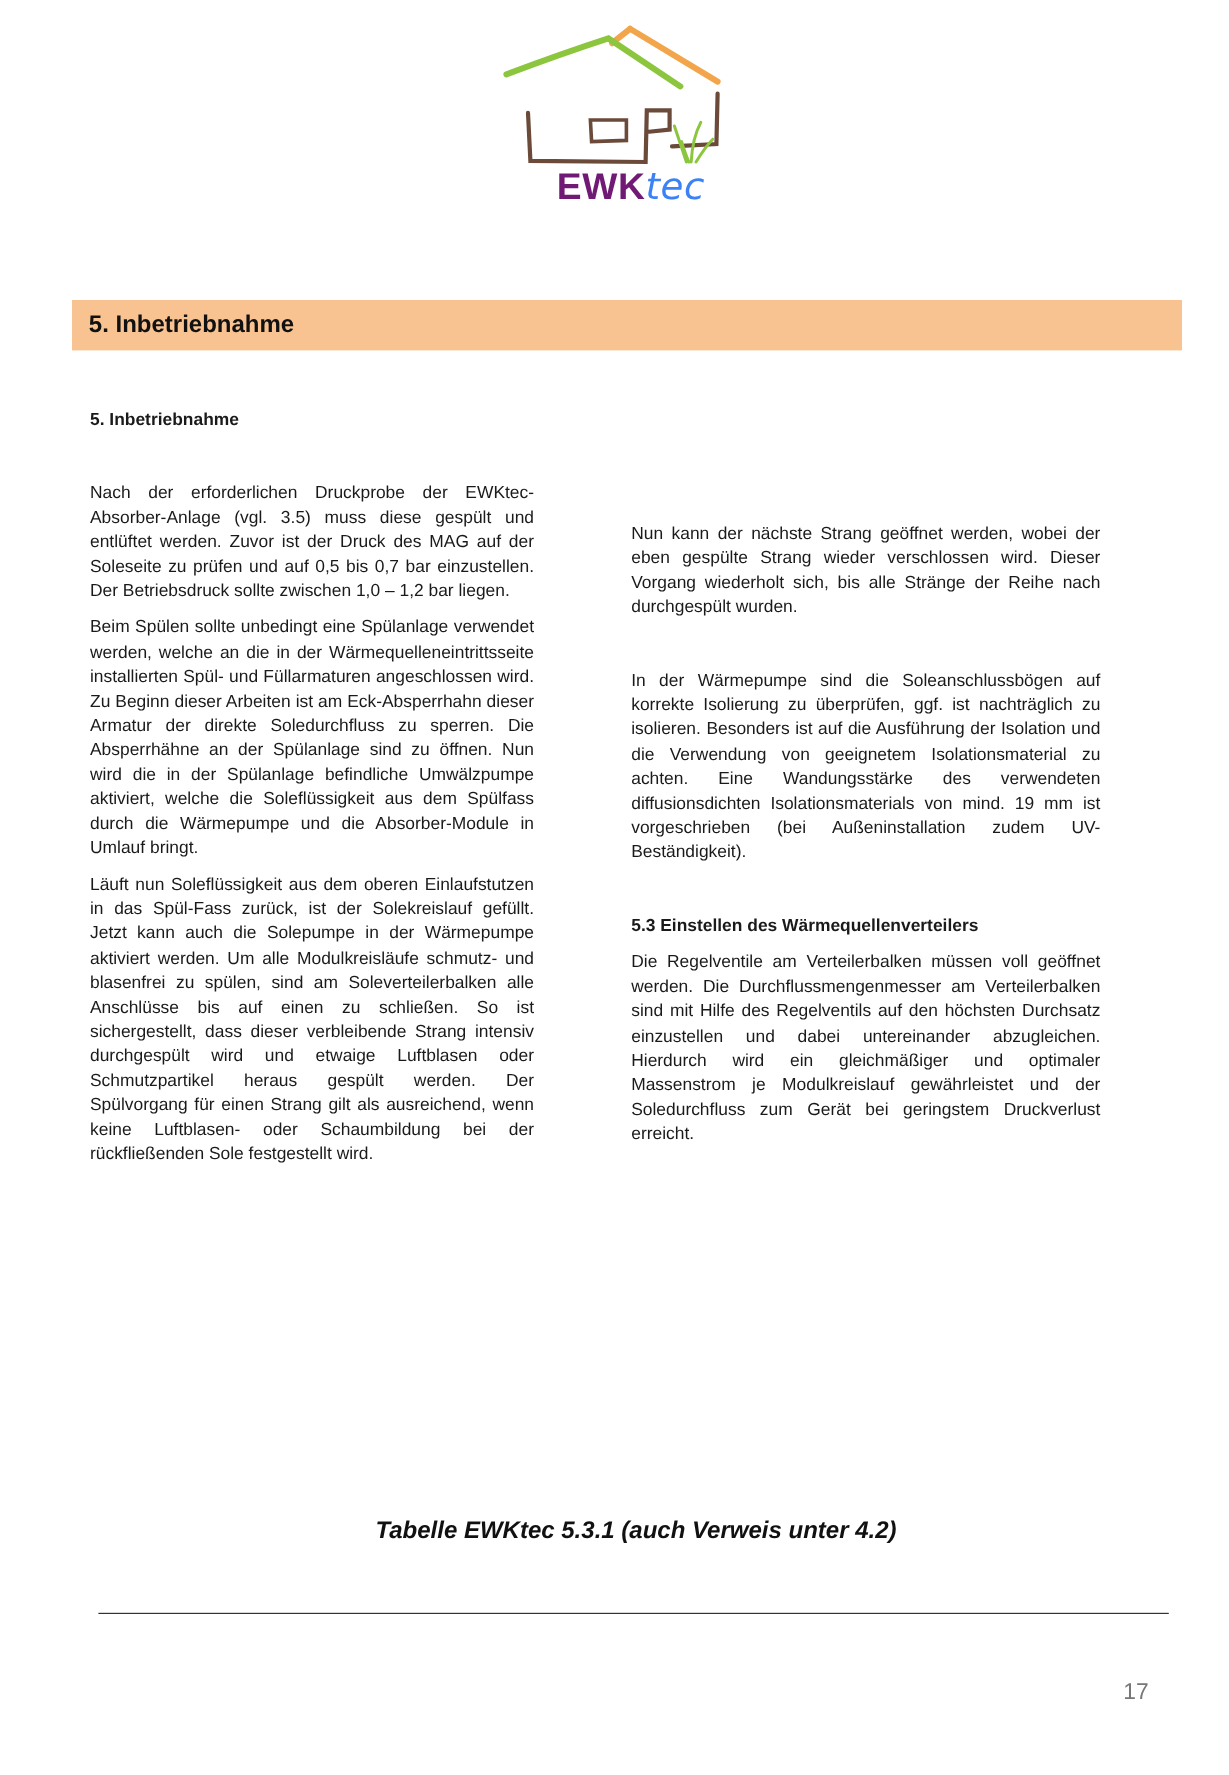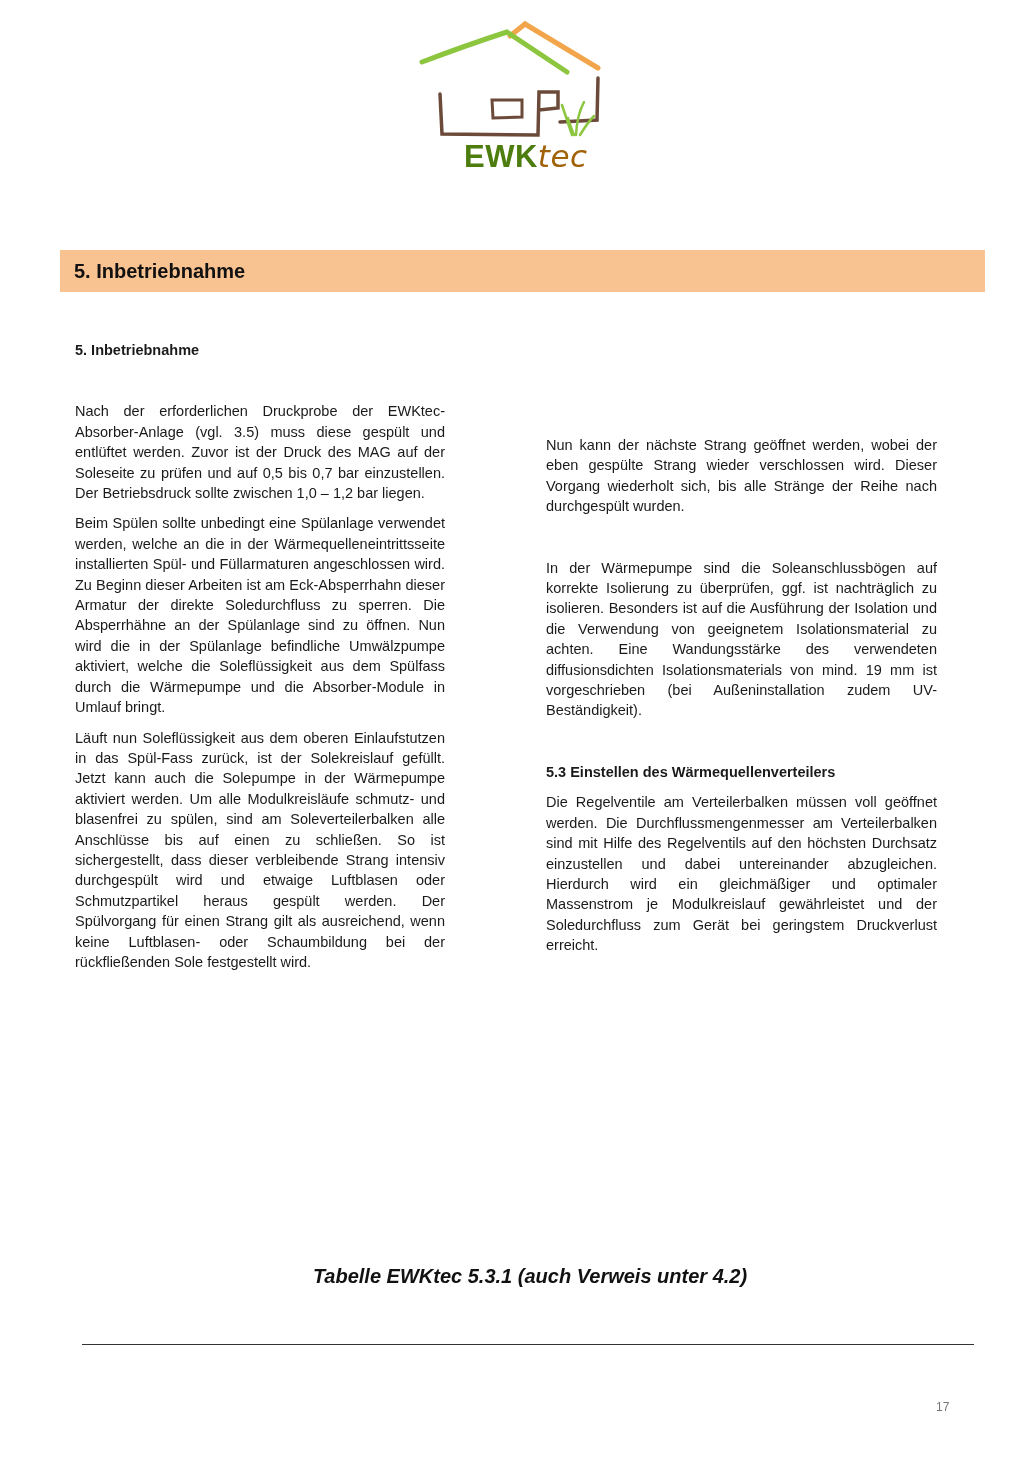--- a/index.html
+++ b/index.html
@@ -1,32 +1,32 @@
 <!DOCTYPE html>
 <html><head>
 <meta charset="utf-8">
 <style>
   html, body { margin: 0; padding: 0; background: #ffffff; }
   body { width: 1024px; height: 1479px; position: relative; overflow: hidden;
          font-family: "Liberation Sans", sans-serif; color: #1a1a1a; }
   .logo { position: absolute; left: 412px; top: 10px; width: 200px; height: 170px; }
   .logo-text { position: absolute; left: 52px; top: 128px; font-size: 31px; letter-spacing: 0.5px; }
-  .logo-ewk { color: #4d7c0f; font-weight: bold; }
-  .logo-tec { color: #a16207; font-style: italic; font-family: "DejaVu Sans", sans-serif; font-weight: normal; }
+  .logo-ewk { color: #701a75; font-weight: bold; }
+  .logo-tec { color: #3b82f6; font-style: italic; font-family: "DejaVu Sans", sans-serif; font-weight: normal; }
   .banner { position: absolute; left: 60px; top: 250px; width: 925px; height: 42px; background: #f8c291; }
   .banner-title { position: absolute; left: 14px; top: 10px; font-size: 20px; font-weight: bold; color: #111; }
   .col { position: absolute; width: 370px; font-size: 14.5px; line-height: 20.4px; text-align: justify; }
   .col-left { left: 75px; }
-  .col-right { left: 526px; width: 391px; margin-left: 20px; }
+  .col-right { left: 526px; width: 391px; }
   .h2 { font-size: 14.5px; font-weight: bold; margin: 0; line-height: 20.4px; }
   .p { margin: 0 0 10px 0; }
   .caption { position: absolute; left: 0; width: 1060px; top: 1265px; text-align: center;
              font-size: 20px; font-weight: bold; font-style: italic; color: #111; }
   .rule { position: absolute; left: 82px; top: 1344px; width: 892px; height: 0; border-top: 1.5px solid #333; }
-  .page-num { position: absolute; left: 936px; top: 1400px; font-size: 12px; color: #777; }
+  .page-num { position: absolute; left: 936px; top: 1400px; font-size: 19px; color: #777; }
 </style>
 </head>
 <body>
 
 <div class="logo">
   <svg width="200" height="130" viewBox="0 0 200 130">
     <path d="M113 14 L186 58" stroke="#f2a54a" stroke-width="5" fill="none" stroke-linecap="round"></path>
     <path d="M98 26 L113 14" stroke="#f2a54a" stroke-width="5" fill="none" stroke-linecap="round"></path>
     <path d="M10 52 Q55 35 95 22 L155 62" stroke="#8cc63f" stroke-width="5" fill="none" stroke-linecap="round"></path>
     <path d="M28 84 L30 124 L126 125 L127 82 L146 82 L146 98 L127 100" stroke="#6b4a3a" stroke-width="3.5" fill="none" stroke-linecap="round"></path>

